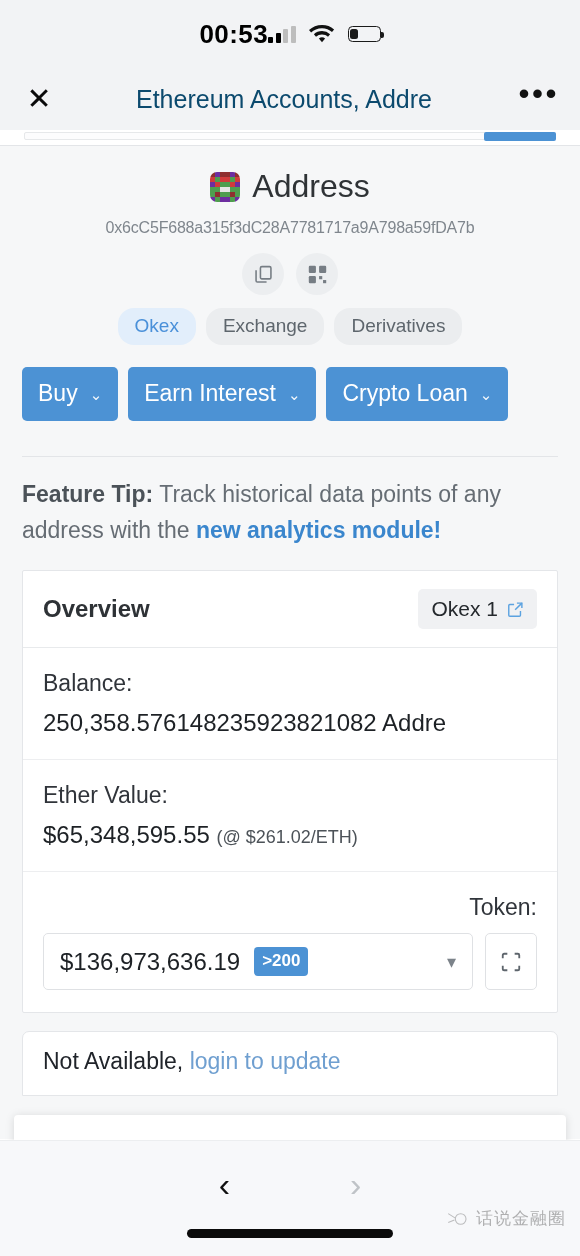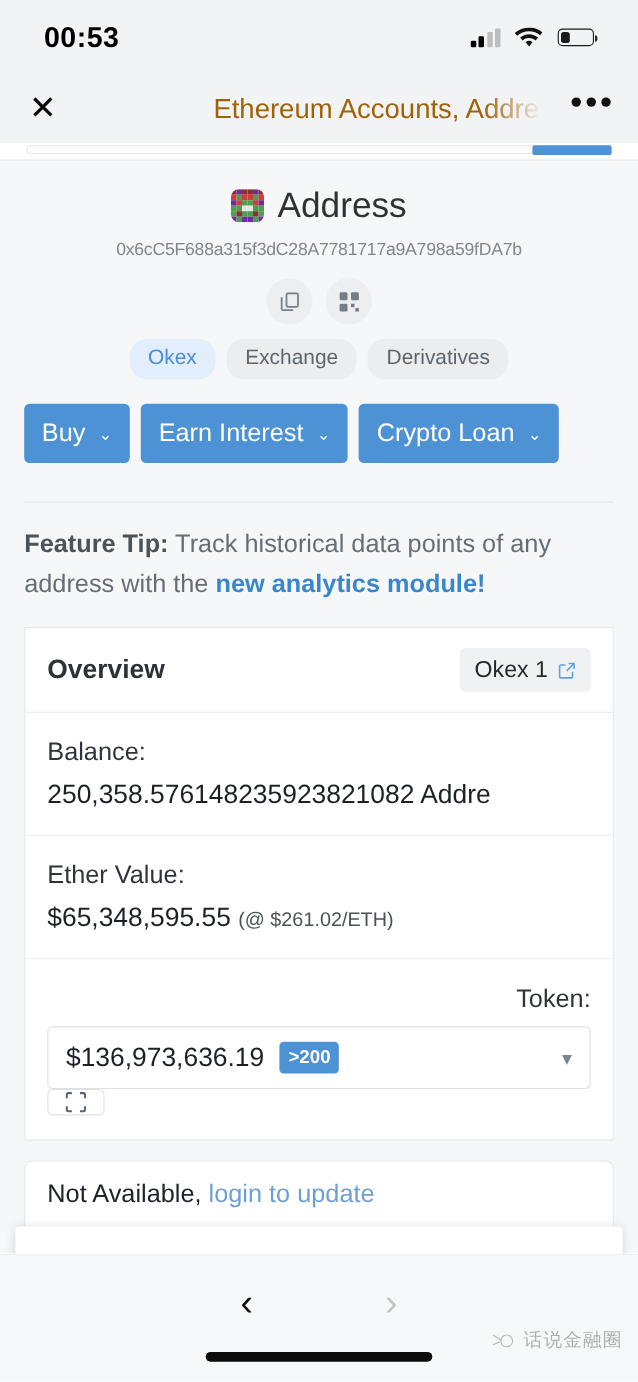--- a/index.html
+++ b/index.html
@@ -13,21 +13,21 @@
     position: relative;
     width: 580px; height: 1256px;
     background: #f7f8fa;
     display: flex; flex-direction: column;
   }
 
   
   .statusbar {
     height: 68px; flex: 0 0 68px;
     background: #f2f3f5;
-    display: flex; align-items: center; justify-content: space-between;
+    display: flex; align-items: center; justify-content: center;
     padding: 0 40px 0 40px;
   }
   .status-time {
     font-size: 26px; font-weight: bold; color: #000; letter-spacing: 0.4px;
   }
   .status-icons { display: flex; align-items: center; gap: 13px; }
   .sig { display: flex; align-items: flex-end; gap: 2.5px; height: 17px; }
   .sig i { display:block; width: 5px; border-radius: 1px; background: #000; }
   .sig i:nth-child(1){ height: 6px; }
   .sig i:nth-child(2){ height: 10px; }
@@ -49,21 +49,21 @@
     background: #f2f3f5;
     display: flex; align-items: center;
     position: relative;
   }
   .nav-close {
     width: 78px; display:flex; align-items:center; justify-content:center;
     font-size: 30px; color: #0a0a0a; font-weight: 300; line-height: 1;
   }
   .nav-title {
     flex: 1;
-    font-size: 25px; color: #a16207; text-align:right;
+    font-size: 25px; color: #0c4a6e; text-align:center;
     white-space: nowrap; overflow: hidden;
     padding-right: 8px;
     -webkit-mask-image: linear-gradient(to right, #000 0, #000 86%, transparent 99%);
     mask-image: linear-gradient(to right, #000 0, #000 86%, transparent 99%);
   }
   .nav-more {
     width: 82px; display:flex; align-items:center; justify-content:center;
     font-size: 30px; letter-spacing: 3px; color: #111; font-weight: 700;
     padding-bottom: 10px;
   }
@@ -149,21 +149,21 @@
     font-size: 21px; color: #25292d; display:flex; align-items:center; gap: 9px;
   }
   .ext-icon { color:#5ba2e0; display:flex; }
 
   .row { padding: 22px 20px 22px 20px; border-bottom: 1px solid #edeef0; }
   .row:last-child { border-bottom: none; text-align: right; }
   .row .lbl { font-size: 23px; color: #30343a; margin-bottom: 12px; }
   .row .val { font-size: 24px; color: #1d2125; }
   .val .muted { font-size: 18px; color: #4c5258; }
 
-  .token-row { display:flex; align-items: stretch; flex-direction: column; }
+  .token-row { display:flex; gap: 12px; align-items: stretch; }
   .token-select {
     flex: 1; border: 1px solid #dfe1e4; border-radius: 5px;
     padding: 13px 16px; display:flex; align-items:center; gap: 14px;
     font-size: 24px; color: #1d2125; background:#fff;
   }
   .badge200 {
     background: #4c92d4; color: #fff; font-size: 17px; font-weight: bold;
     border-radius: 4px; padding: 4px 8px 5px;
   }
   .token-select .sel-caret { margin-left: auto; color:#7c838a; font-size: 18px; }

